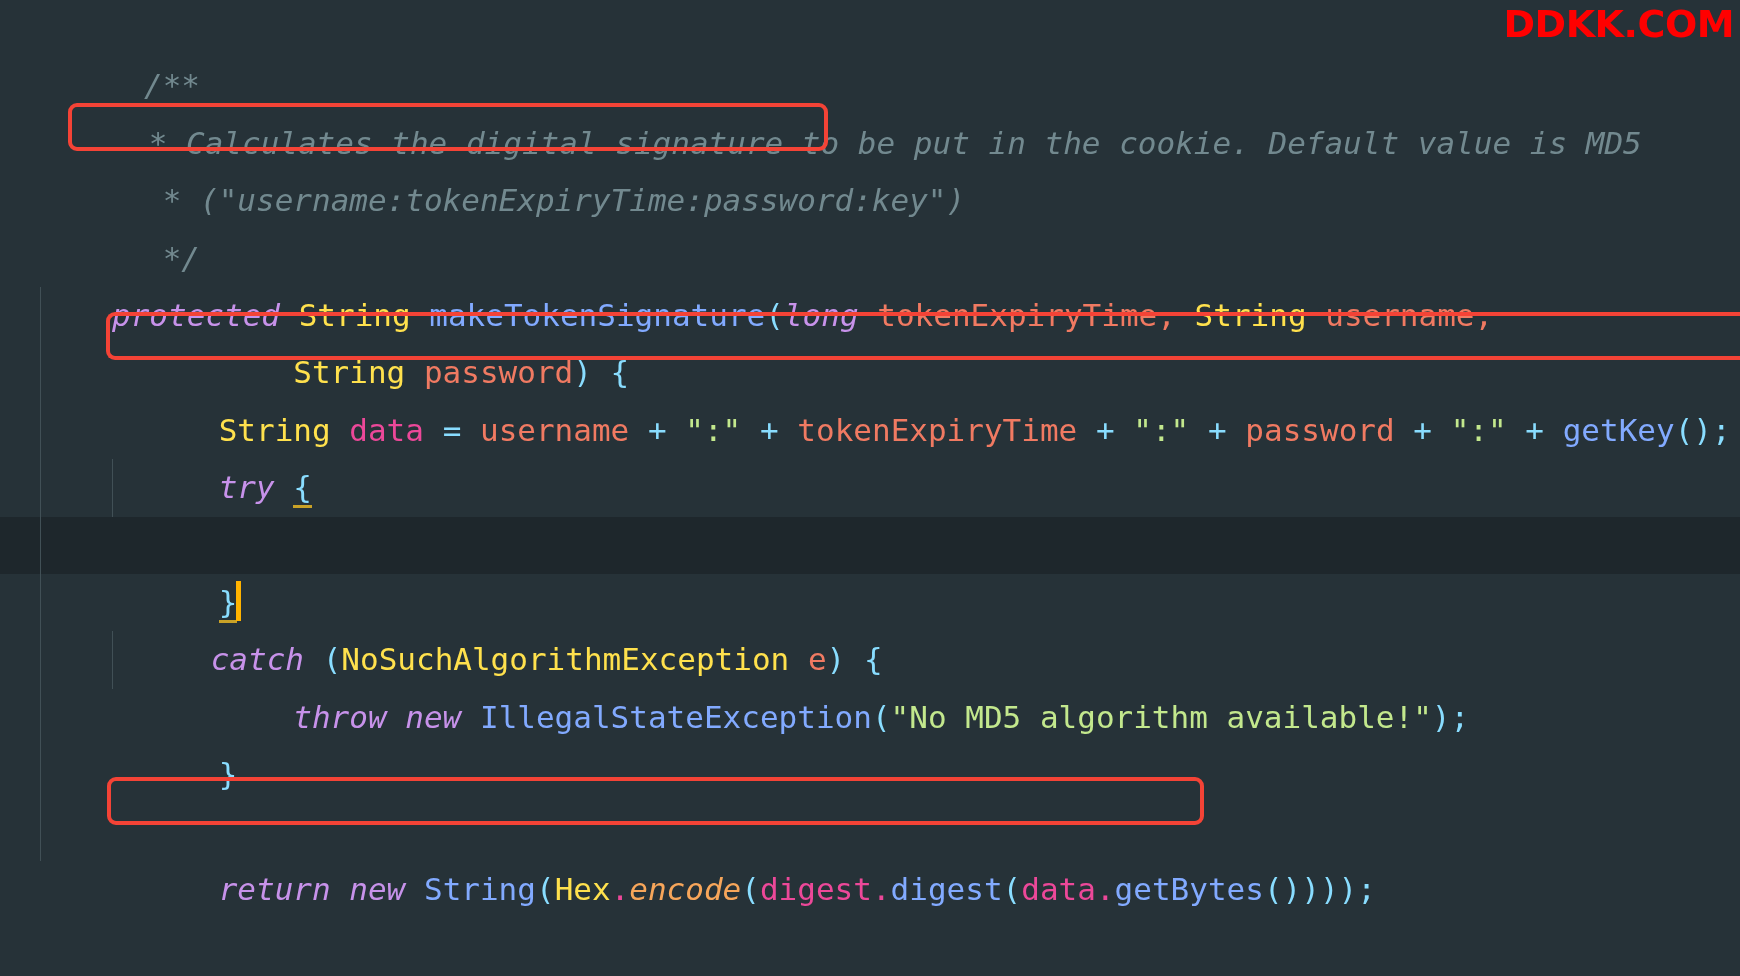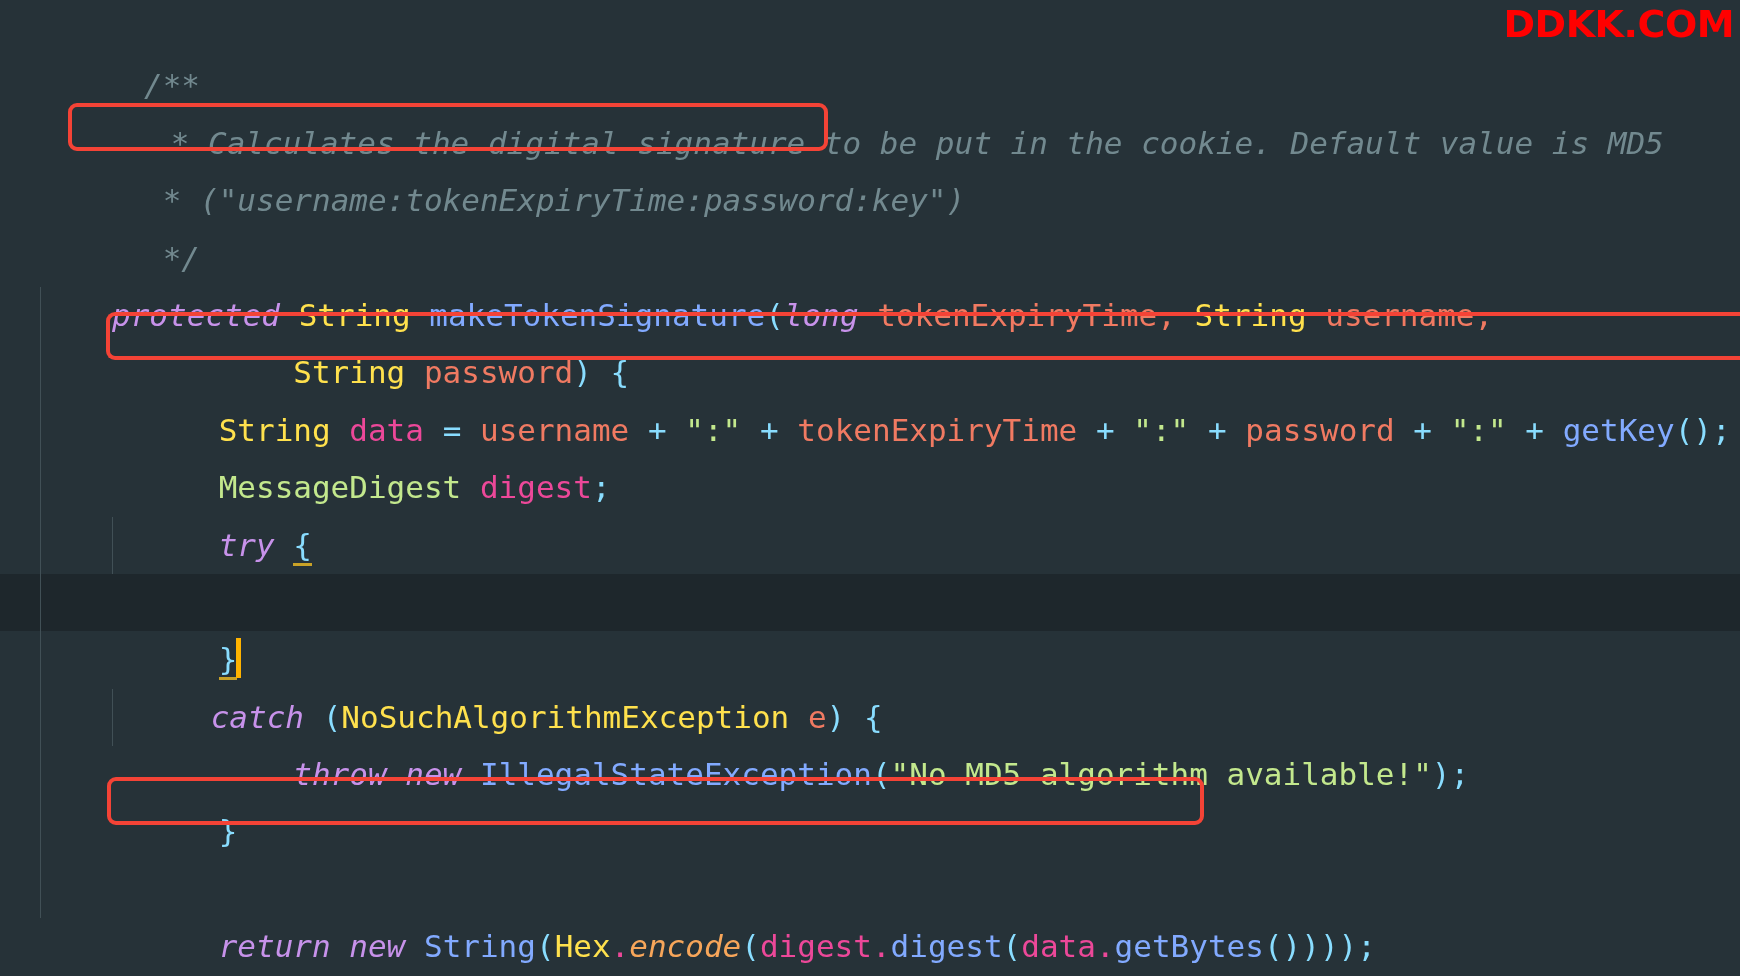--- a/index.html
+++ b/index.html
@@ -112,21 +112,21 @@
 <body>
 
 <div id="editor">
 
   <div class="code-area">
 
     <div class="line" style="padding-left:32px;">
       <span class="cmt">/**</span>
     </div>
 
-    <div class="line" style="padding-left:24px;margin-left:16px;">
+    <div class="line" style="padding-left:18px;">
       <span class="cmt"> * Calculates the digital signature to be put in the cookie. Default value is MD5</span>
     </div>
 
     <div class="line" style="padding-left:32px;">
       <span class="cmt"> * </span><span class="cmt">("username:tokenExpiryTime:password:key")</span>
     </div>
 
     <div class="line" style="padding-left:32px;">
       <span class="cmt"> */</span>
     </div>
@@ -136,23 +136,20 @@
     </div>
 
     <div class="line" style="padding-left:32px;">
       <span class="indent-guide" style="left:40px;"></span><span class="plain">        </span><span class="type">String</span><span class="plain"> </span><span class="param">password</span><span class="punct">)</span><span class="plain"> </span><span class="brace">{</span>
     </div>
 
     <div class="line" style="padding-left:32px;">
       <span class="indent-guide" style="left:40px;"></span><span class="plain">    </span><span class="type">String</span><span class="plain"> </span><span class="plain">data</span><span class="plain"> </span><span class="op">=</span><span class="plain"> </span><span class="param">username</span><span class="plain"> </span><span class="op">+</span><span class="plain"> </span><span class="str">":"</span><span class="plain"> </span><span class="op">+</span><span class="plain"> </span><span class="param">tokenExpiryTime</span><span class="plain"> </span><span class="op">+</span><span class="plain"> </span><span class="str">":"</span><span class="plain"> </span><span class="op">+</span><span class="plain"> </span><span class="param">password</span><span class="plain"> </span><span class="op">+</span><span class="plain"> </span><span class="str">":"</span><span class="plain"> </span><span class="op">+</span><span class="plain"> </span><span class="meth">getKey</span><span class="punct">();</span>
     </div>
 
-    <div class="line" style="padding-left:32px;">
-      <span class="indent-guide" style="left:40px;"></span><span class="plain">    </span><span class="cls">MessageDigest</span><span class="plain"> </span><span class="plain">digest</span><span class="punct">;</span>
-    </div>
 
     <div class="line" style="padding-left:32px;">
       <span class="indent-guide" style="left:40px;"></span><span class="plain">    </span><span class="kw">try</span><span class="plain"> </span><span class="brace-m">{</span>
     </div>
 
     <div class="line" style="padding-left:32px;">
       <span class="indent-guide" style="left:40px;"></span><span class="indent-guide" style="left:112px;"></span><span class="plain">        </span><span class="plain">digest</span><span class="plain"> </span><span class="op">=</span><span class="plain"> </span><span class="cls">MessageDigest</span><span class="cls">.</span><span class="smeth">getInstance</span><span class="punct">(</span><span class="str">"MD5"</span><span class="punct">);</span>
     </div>
 
     <div class="line current" style="padding-left:32px;">

